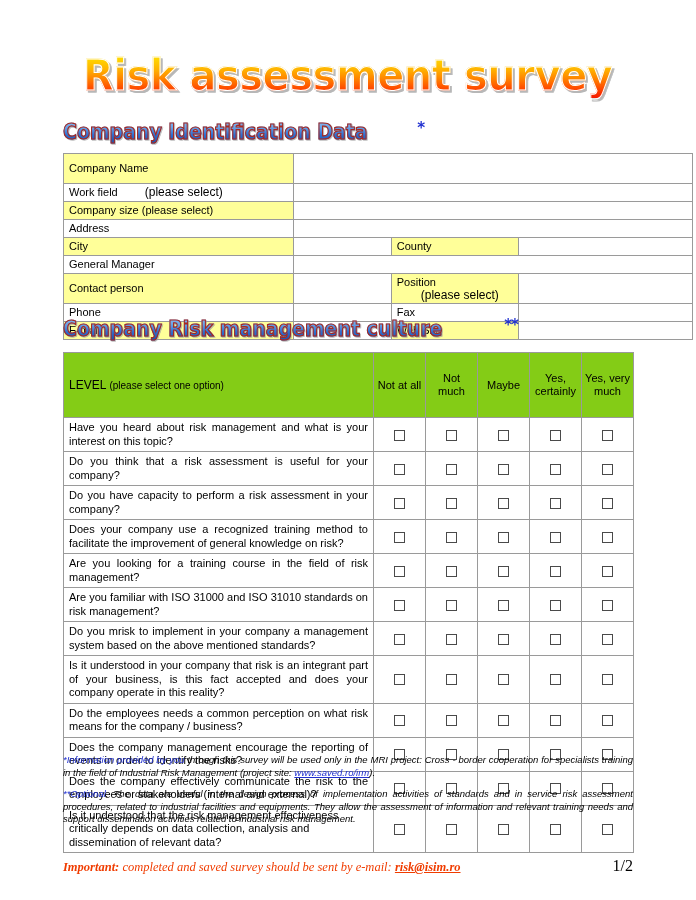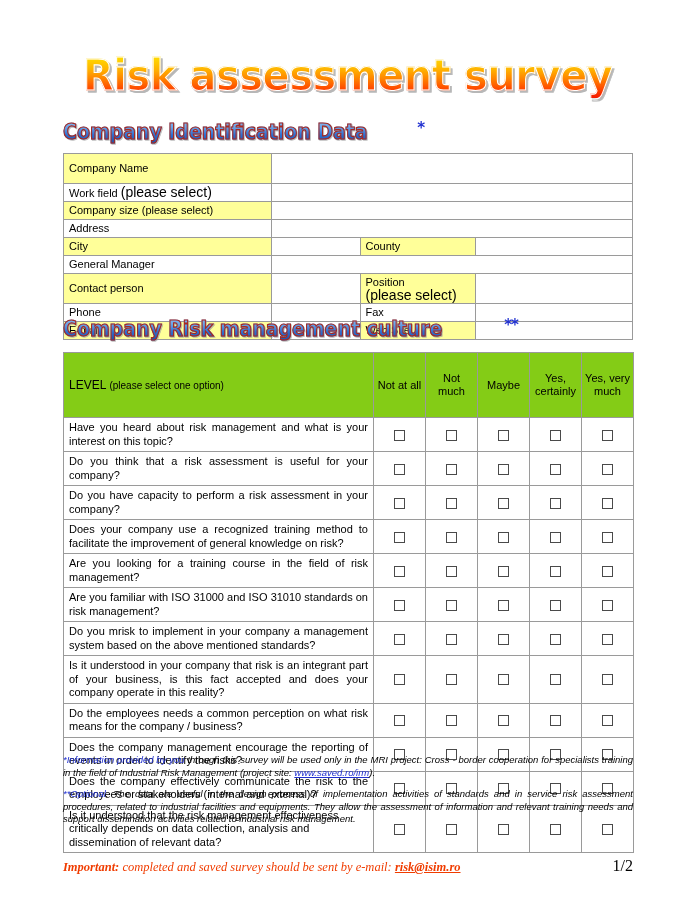--- a/index.html
+++ b/index.html
@@ -100,25 +100,25 @@
     line-height: 13px;
     vertical-align: middle;
     background: #ffffff;
   }
   .yel { background: #ffff99 !important; }
 
   
   #table-company {
     left: 63px;
     top: 141px;
-    width: 570px;
+    width: 630px;
   }
   #table-company td { height: 15px; }
   #table-company td.tall { height: 27px; }
-  #table-company .small { font-size: 14px; }
+  #table-company .small { font-size: 12px; margin-left: 24px; }
   #table-company .lbl { padding-left: 5px; }
 
   
   #table-culture {
     left: 63px;
     top: 340px;
     width: 570px;
   }
   #table-culture td {
     padding: 3px 5px;

